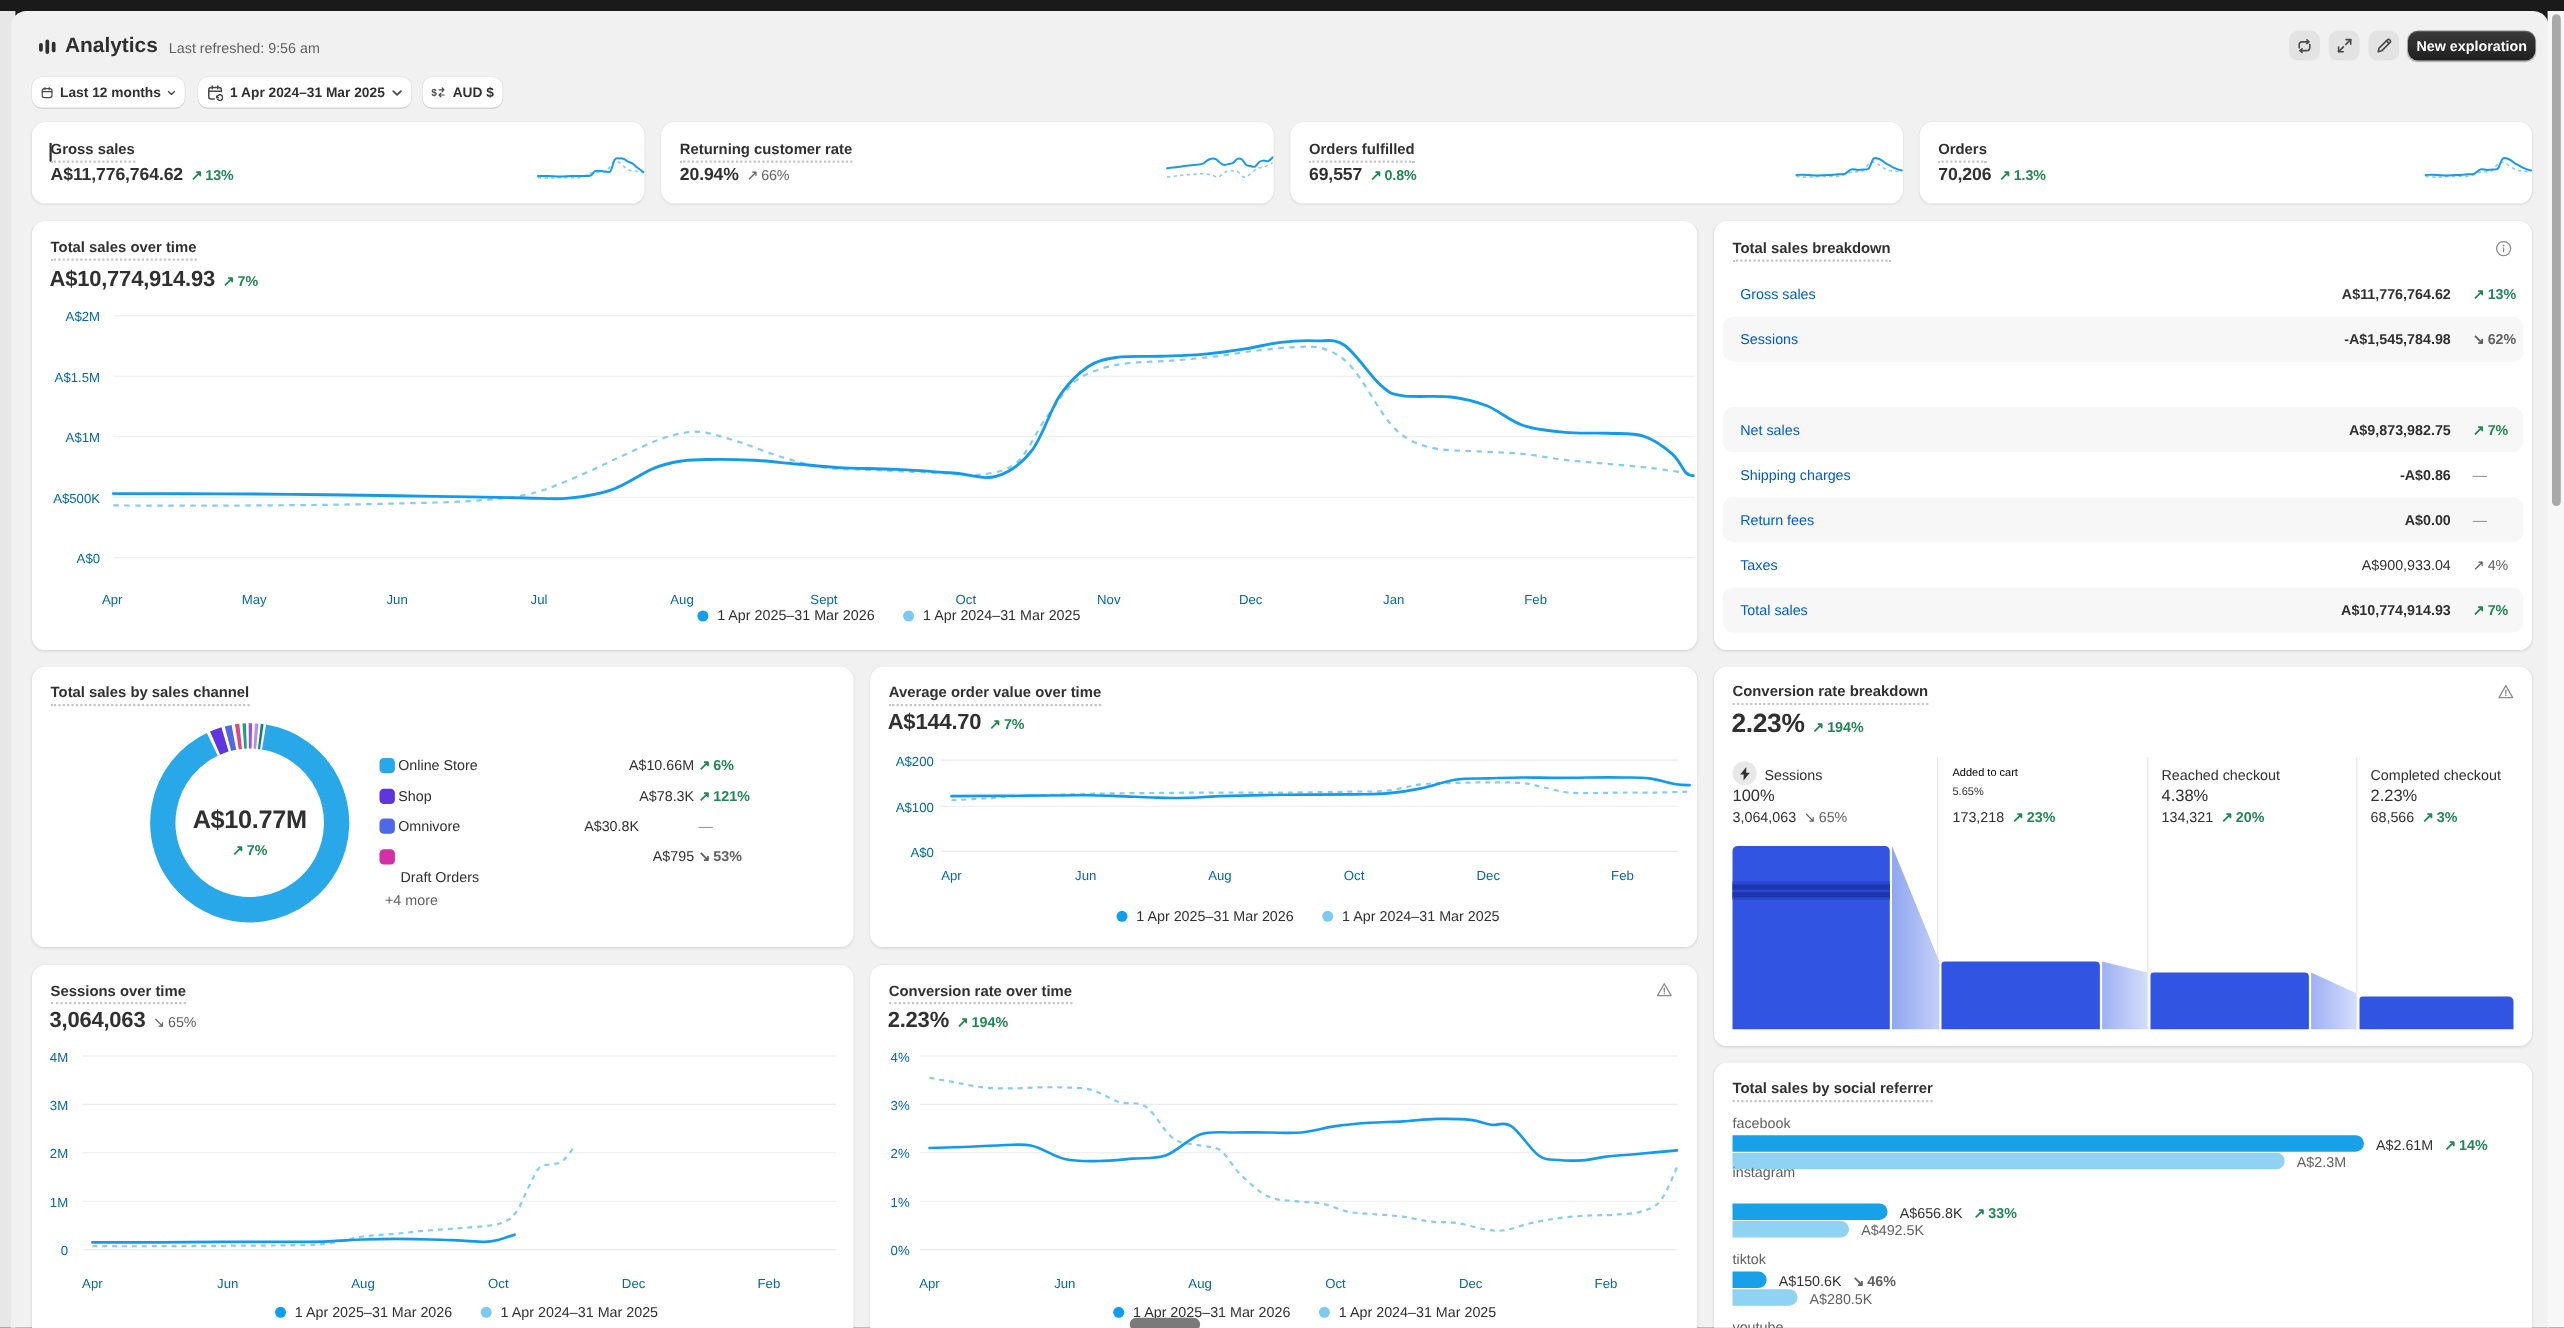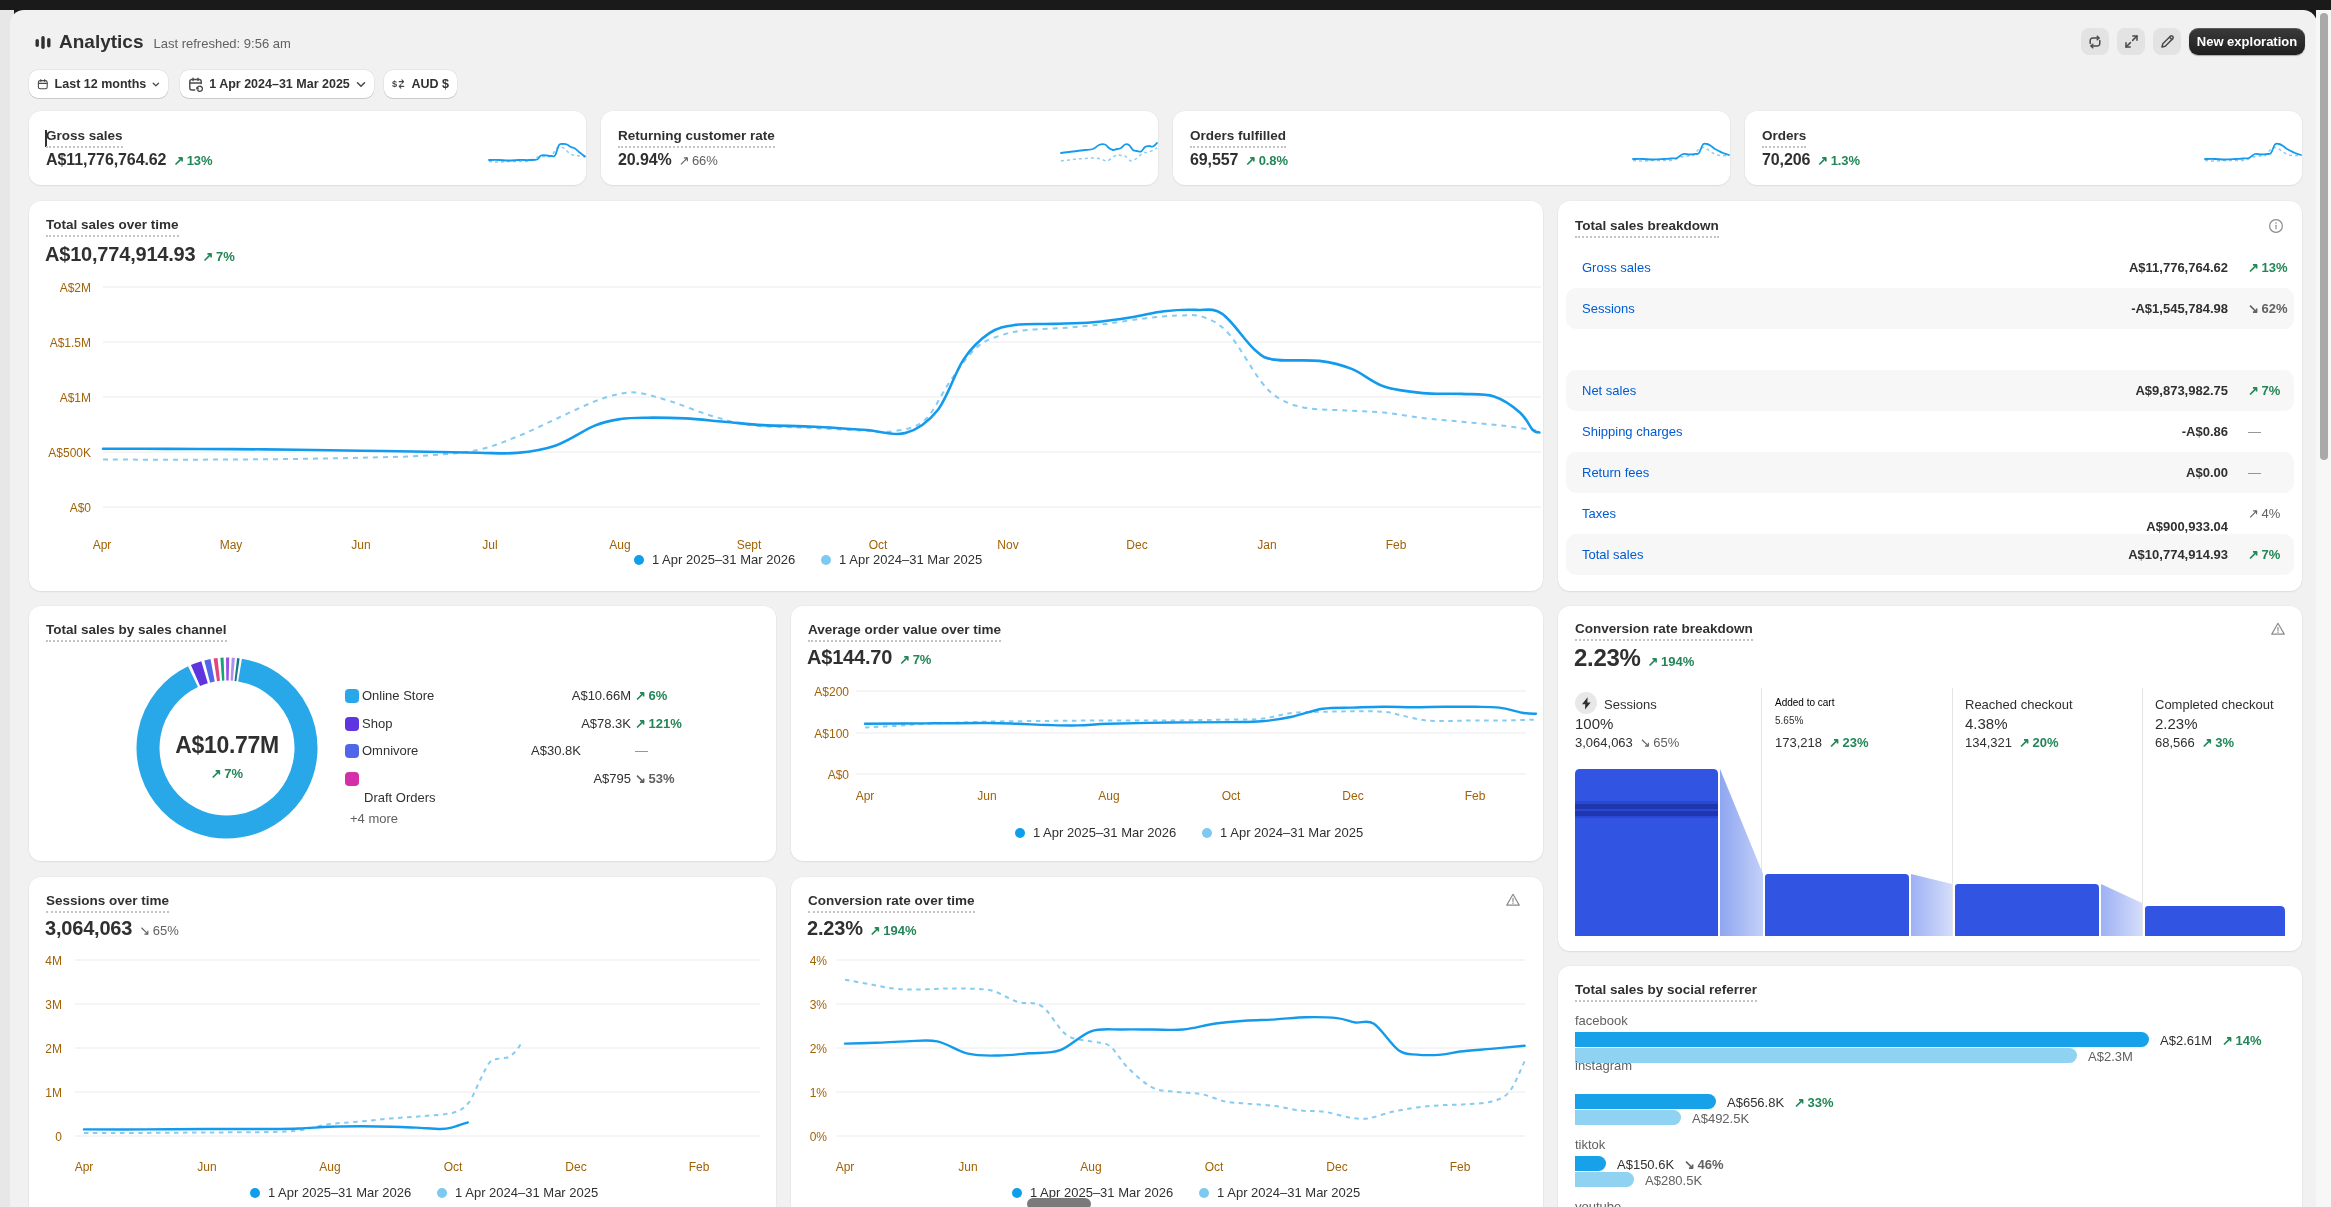--- a/index.html
+++ b/index.html
@@ -12,21 +12,21 @@
 .ct{font-size:13.5px;font-weight:700;color:#303030;line-height:1;}
 .ct span{border-bottom:2px dotted #c4c4c4;padding-bottom:3px;}
 .sec{color:#616161;}
 .up{color:#238656;font-weight:700;margin-top:32px;}
 .upn{color:#238656;font-weight:700;}
 .gr{color:#616161;font-weight:400;}
 .grb{color:#616161;font-weight:700;}
 .bigv{font-size:20px;font-weight:700;color:#303030;letter-spacing:-.2px;}
 .pct{font-size:13px;margin-left:7px;white-space:nowrap;}
 .card span{white-space:nowrap;}
-.axis{position:absolute;font-size:12px;color:#a16207;line-height:1;}
+.axis{position:absolute;font-size:12px;color:#0369a1;line-height:1;}
 .axr{text-align:right;}
 .axc{transform:translateX(-50%);}
 .leg{position:absolute;display:flex;align-items:center;gap:8px;font-size:13px;color:#303030;}
 .dot{width:10px;height:10px;border-radius:50%;display:inline-block;}
 .blue{background:#0f9eec;}
 .lblue{background:#7ec9f1;}
 .ibtn{position:absolute;width:28px;height:27px;background:#e3e3e3;border-radius:8px;display:flex;align-items:center;justify-content:center;}
 .fbtn{position:absolute;height:28px;background:#fff;border-radius:9px;box-shadow:0 1px 0 rgba(0,0,0,.12),0 0 0 .5px rgba(0,0,0,.09);display:flex;align-items:center;justify-content:center;font-size:12.5px;font-weight:600;color:#303030;padding:0 8px;gap:6px;white-space:nowrap;}
 .link{color:#005bd3;}
 svg{display:block;}
@@ -200,21 +200,21 @@
       <span style="position:absolute;right:66px;top:13px;font-weight:700;">-A$0.86</span>
       <span style="position:absolute;left:682px;top:13px;width:54px;text-align:left;font-size:13px;"><span class="gr" style="color:#8a8a8a;">—</span></span>
     </div>
 <div class="abs" style="left:8px;top:251px;width:728px;height:41px;background:#f7f7f7;border-radius:10px;">
       <span class="link" style="position:absolute;left:16px;top:13px;">Return fees</span>
       <span style="position:absolute;right:66px;top:13px;font-weight:700;">A$0.00</span>
       <span style="position:absolute;left:682px;top:13px;width:54px;text-align:left;font-size:13px;"><span class="gr" style="color:#8a8a8a;">—</span></span>
     </div>
 <div class="abs" style="left:8px;top:292px;width:728px;height:41px;border-radius:10px;">
       <span class="link" style="position:absolute;left:16px;top:13px;">Taxes</span>
-      <span style="position:absolute;right:66px;top:13px;font-weight:700;margin-top:13px;">A$900,933.04</span>
+      <span style="position:absolute;right:66px;top:13px;font-weight:400;">A$900,933.04</span>
       <span style="position:absolute;left:682px;top:13px;width:54px;text-align:left;font-size:13px;"><span class="gr">↗ 4%</span></span>
     </div>
 <div class="abs" style="left:8px;top:333px;width:728px;height:41px;background:#f7f7f7;border-radius:10px;">
       <span class="link" style="position:absolute;left:16px;top:13px;">Total sales</span>
       <span style="position:absolute;right:66px;top:13px;font-weight:700;">A$10,774,914.93</span>
       <span style="position:absolute;left:682px;top:13px;width:54px;text-align:left;font-size:13px;"><span class="up">↗ 7%</span></span>
     </div>
 </div>
 
 <div class="card" style="left:29px;top:606px;width:747px;height:255px;">

